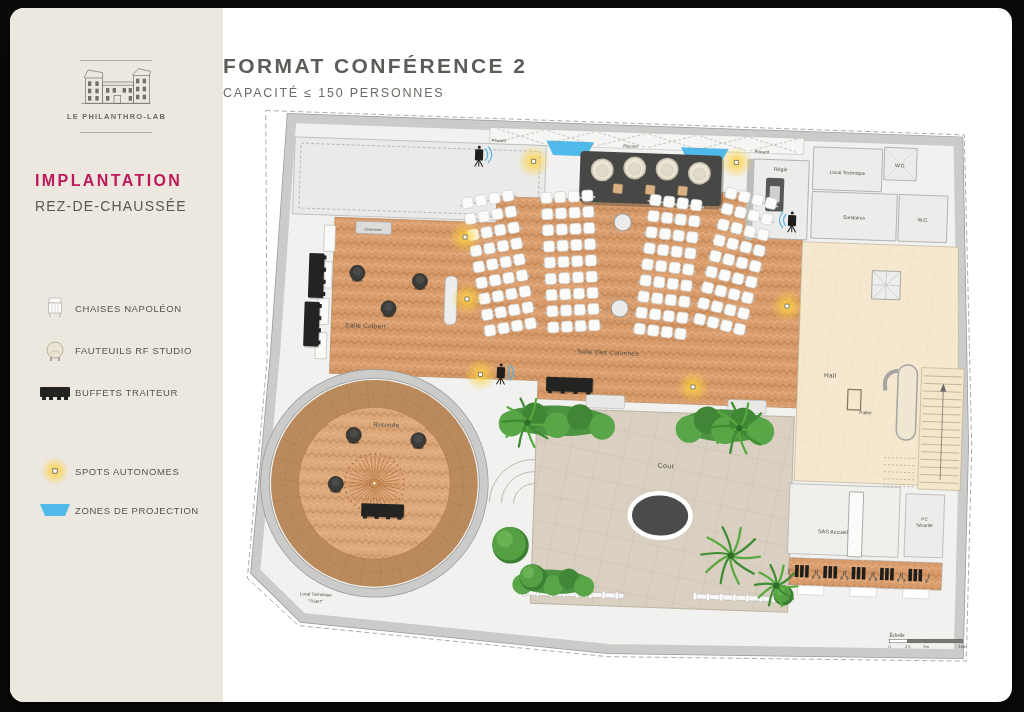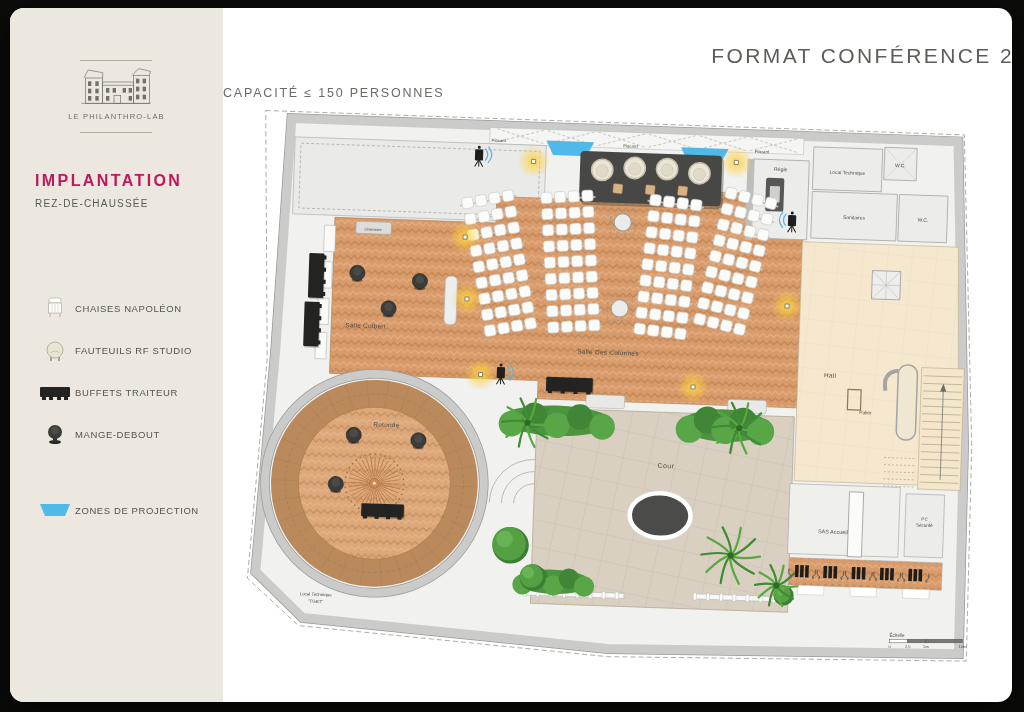--- a/index.html
+++ b/index.html
@@ -3,29 +3,29 @@
 <meta charset="utf-8">
 <style>
   html,body{margin:0;padding:0;width:1024px;height:712px;overflow:hidden;
     background:#0b0b0a;font-family:"Liberation Sans",sans-serif;}
   .card{position:absolute;left:10px;top:8px;width:1002px;height:694px;background:#ffffff;
     border-radius:14px;box-shadow:0 10px 34px rgba(0,0,0,.65);overflow:hidden;}
   .sidebar{position:absolute;left:0;top:0;bottom:0;width:213px;background:#ece7df;}
   .rule{position:absolute;left:70px;width:72px;height:0;border-top:1px solid #b3ada0;}
   .logo{position:absolute;left:66px;top:56px;width:80px;height:44px;}
   .brand{position:absolute;left:0;top:104px;width:213px;text-align:center;
-    font-size:7.5px;letter-spacing:1.2px;color:#6e6c64;}
+    font-size:7.5px;letter-spacing:1.2px;color:#6e6c64;font-weight:bold;}
   .side-title{position:absolute;left:25px;top:164px;font-size:16px;font-weight:bold;
     letter-spacing:2.4px;color:#be185d;}
-  .side-sub{position:absolute;left:25px;top:190px;font-size:10px;letter-spacing:1.2px;color:#5a594f;}
+  .side-sub{position:absolute;left:25px;top:190px;font-size:14px;letter-spacing:1.2px;color:#5a594f;}
   .legend-item{position:absolute;left:25px;width:185px;height:28px;display:flex;align-items:center;}
   .legend-icon{width:40px;height:28px;flex:0 0 40px;display:flex;align-items:center;justify-content:center;}
   .legend-label{font-size:9.5px;letter-spacing:.6px;color:#55544c;}
-  .main-title{position:absolute;left:213px;top:36px;width:791px;text-align:right;
-    font-size:21px;font-weight:normal;letter-spacing:2.4px;color:#5d5c58;}
+  .main-title{position:absolute;left:213px;top:46px;width:791px;text-align:left;
+    font-size:21px;font-weight:bold;letter-spacing:2.4px;color:#5d5c58;}
   .main-sub{position:absolute;left:213px;top:78px;width:791px;text-align:left;
     font-size:12.5px;letter-spacing:1.8px;color:#6b6a64;}
   #plan{position:absolute;left:220px;top:92px;width:772px;height:577px;}
   text{font-family:"Liberation Sans",sans-serif;}
 </style>
 </head>
 <body>
 
 <div class="card">
 
@@ -99,30 +99,35 @@
         <svg width="34" height="26" viewBox="-17 -13 34 26">
           <rect x="-15" y="-5" width="30" height="10" rx="1" fill="#232321"></rect>
           <rect x="-13" y="5" width="4" height="3" fill="#232321"></rect>
             <rect x="-6" y="5" width="4" height="3" fill="#232321"></rect>
           <rect x="2" y="5" width="4" height="3" fill="#232321"></rect>
             <rect x="9" y="5" width="4" height="3" fill="#232321"></rect>
         </svg>
       </span>
       <span class="legend-label">BUFFETS TRAITEUR</span>
     </div>
-    <div class="legend-item" style="top:412px">
+    <div class="legend-item" style="top:449px">
       <span class="legend-icon">
-        <svg width="34" height="26" viewBox="-17 -13 34 26">
-          <ellipse cx="0" cy="8" rx="6" ry="2" fill="#2a2a28"></ellipse>
-          <rect x="-2" y="2" width="4" height="6" fill="#2f2f2d"></rect>
-          <circle cx="0" cy="-2" r="7" fill="#3b3b39"></circle>
-          <circle cx="0" cy="-3.5" r="4" fill="#4c4c4a"></circle>
+        <svg width="34" height="30" viewBox="-17 -15 34 30">
+          <defs>
+            <radialGradient id="lglow">
+              <stop offset="0%" stop-color="#ffd23e" stop-opacity=".95"></stop>
+              <stop offset="45%" stop-color="#ffd23e" stop-opacity=".55"></stop>
+              <stop offset="100%" stop-color="#ffd23e" stop-opacity="0"></stop>
+            </radialGradient>
+          </defs>
+          <circle cx="0" cy="0" r="14" fill="url(#lglow)"></circle>
+          <rect x="-2.2" y="-2.2" width="4.4" height="4.4" fill="#fffef7" stroke="#6b6b60" stroke-width=".9"></rect>
         </svg>
       </span>
-      <span class="legend-label">MANGE-DEBOUT</span>
+      <span class="legend-label">SPOTS AUTONOMES</span>
     </div>
     <div class="legend-item" style="top:488px">
       <span class="legend-icon">
         <svg width="34" height="26" viewBox="-17 -13 34 26">
           <polygon points="-15,-6 15,-6 10,6 -10,6" fill="#4fb9e9"></polygon>
         </svg>
       </span>
       <span class="legend-label">ZONES DE PROJECTION</span>
     </div>
   </div>

